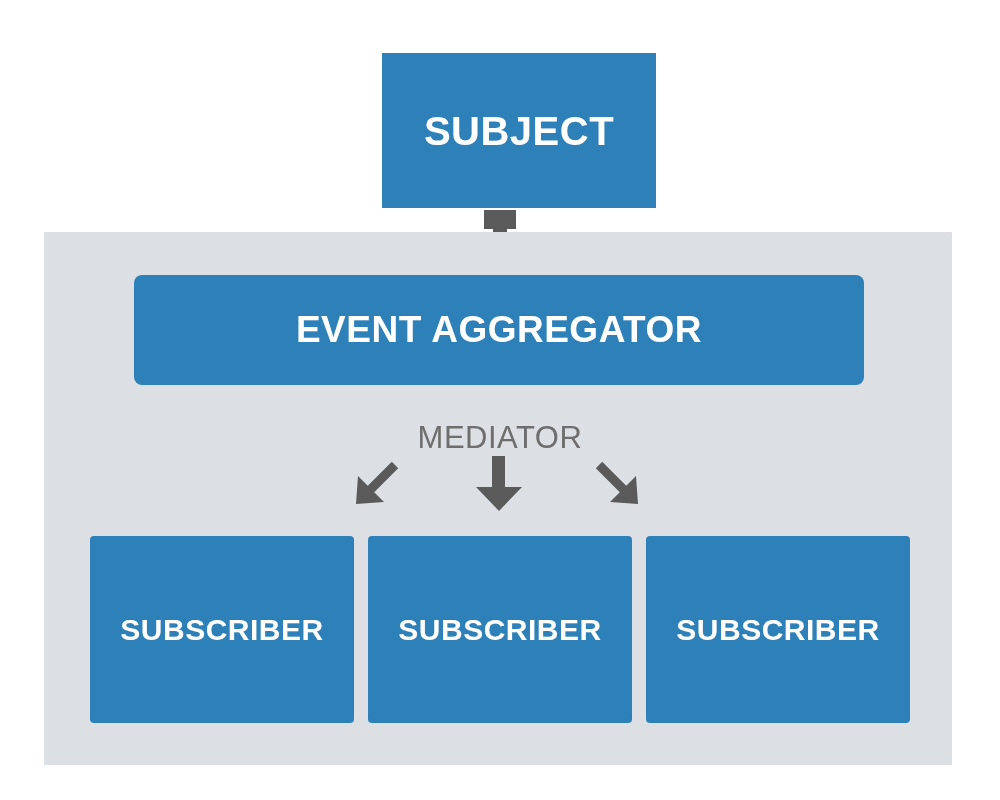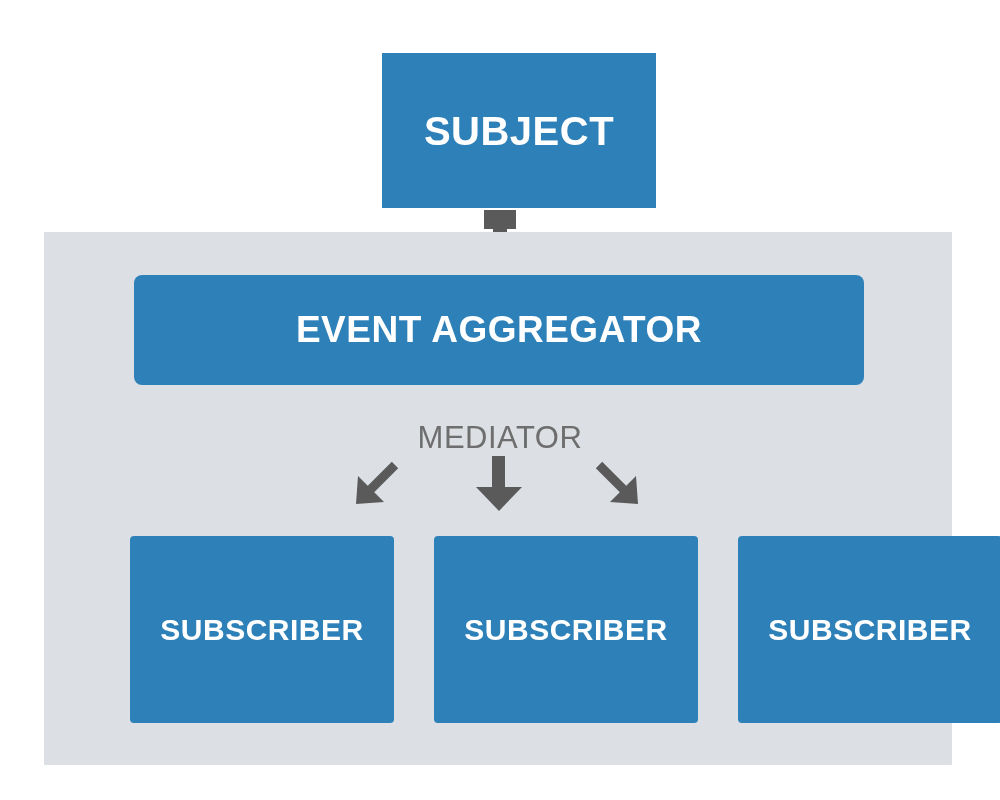--- a/index.html
+++ b/index.html
@@ -99,21 +99,20 @@
   }
   .subscriber-node {
     position: relative;
     left: auto;
     top: auto;
     width: 264px;
     height: 187px;
     border-radius: 4px;
     font-size: 30px;
     flex: 0 0 auto;
-    margin-left: 40px;
   }
 </style>
 </head>
 <body>
 
 <div id="canvas" style="background: rgb(255, 255, 255);">
 
   <div class="node" id="subject-node" style="background: rgb(46, 129, 184); color: rgb(255, 255, 255);">
     <span>SUBJECT</span>
   </div>

